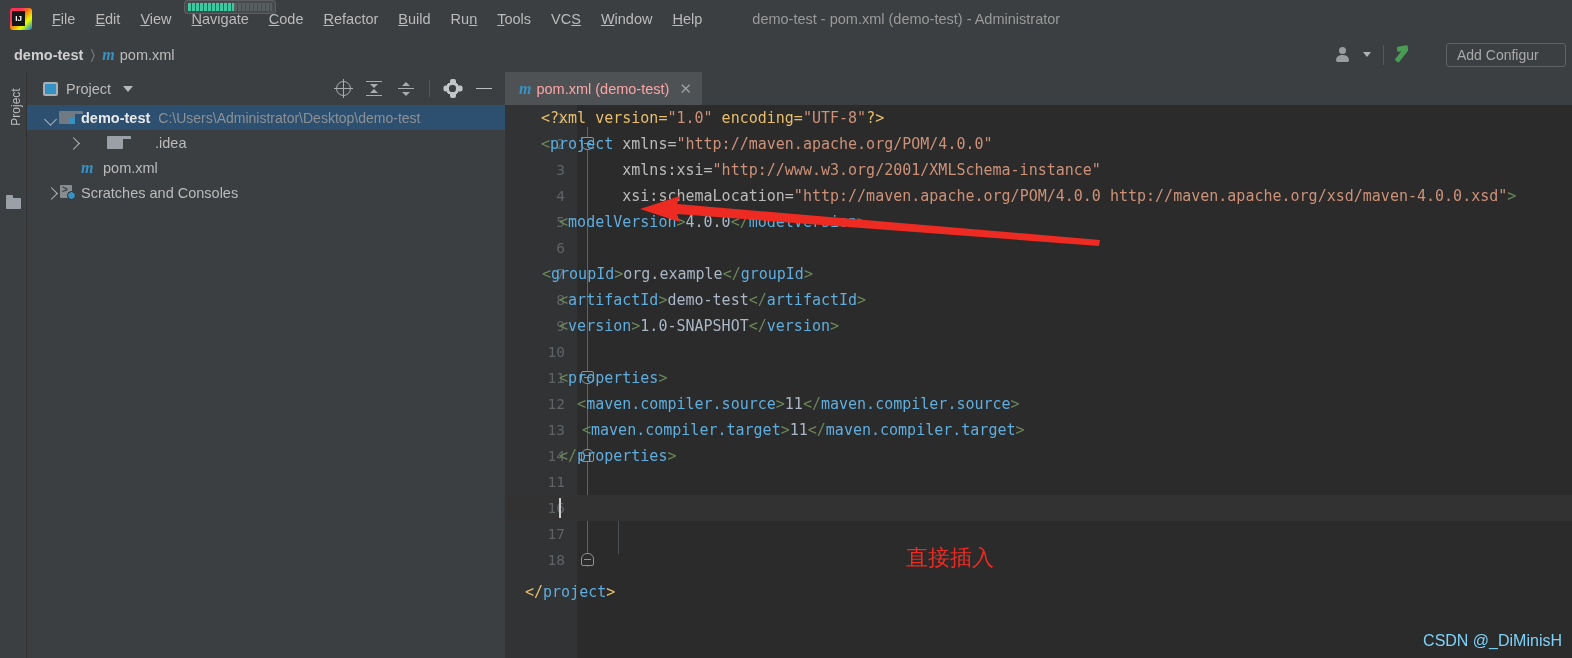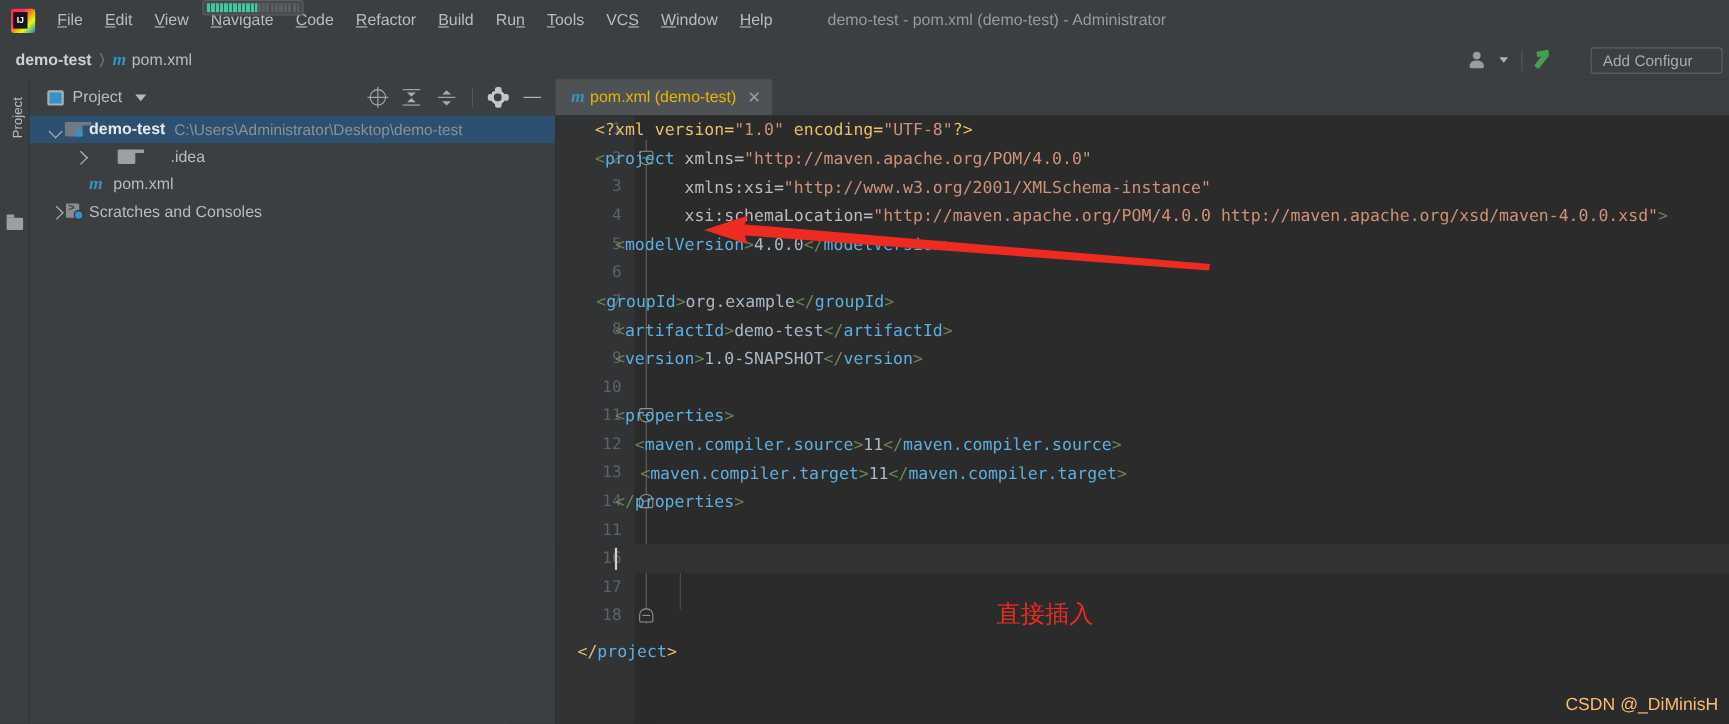--- a/index.html
+++ b/index.html
@@ -208,21 +208,21 @@
   .editor-area {
     position: absolute; left: 505px; top: 72px; width: 1067px; height: 586px;
     background: #2b2b2b;
   }
   .tabbar { position: absolute; left: 0; top: 0; width: 1067px; height: 33px;
     background: #3c3f41; }
   .tab {
     position: absolute; left: 0; top: 0; height: 33px; background: #4e5254;
     display: flex; align-items: center; padding: 0 10px 0 14px;
   }
-  .tab-label { color: #eab308; font-size: 14.5px; }
+  .tab-label { color: #fca5a5; font-size: 14.5px; }
   .tab-close { color: #9a9da0; font-size: 15px; margin-left: 10px; }
   .code-area {
     position: absolute; left: 0; top: 33px; width: 1067px; height: 553px;
     background: #2b2b2b; overflow: hidden;
   }
   .gutter {
     position: absolute; left: 0; top: 0; width: 72px; height: 553px; background: #313335;
   }
   .foldstrip {
     position: absolute; left: 72px; top: 0; width: 22px; height: 553px; background: #2b2b2b;
@@ -265,21 +265,21 @@
   .s-text  { color: #a9b7c6; }
   .s-proc  { color: #e8bf6a; }
 
   
   .anno-svg { position: absolute; left: 505px; top: 72px; pointer-events: none; }
   .anno-text {
     position: absolute; left: 906px; top: 543px; color: #ee2b22;
     font-size: 22px; font-family: "DejaVu Sans", sans-serif; white-space: nowrap;
   }
   .watermark {
-    position: absolute; right: 10px; bottom: 8px; color: #fdba74; font-size: 16px;
+    position: absolute; right: 10px; bottom: 8px; color: #7dd3fc; font-size: 16px;
     font-family: "Liberation Sans", sans-serif;
     text-align: right;
   }
 </style>
 </head>
 <body>
 
 <div class="app">
 
   <div class="menubar">

